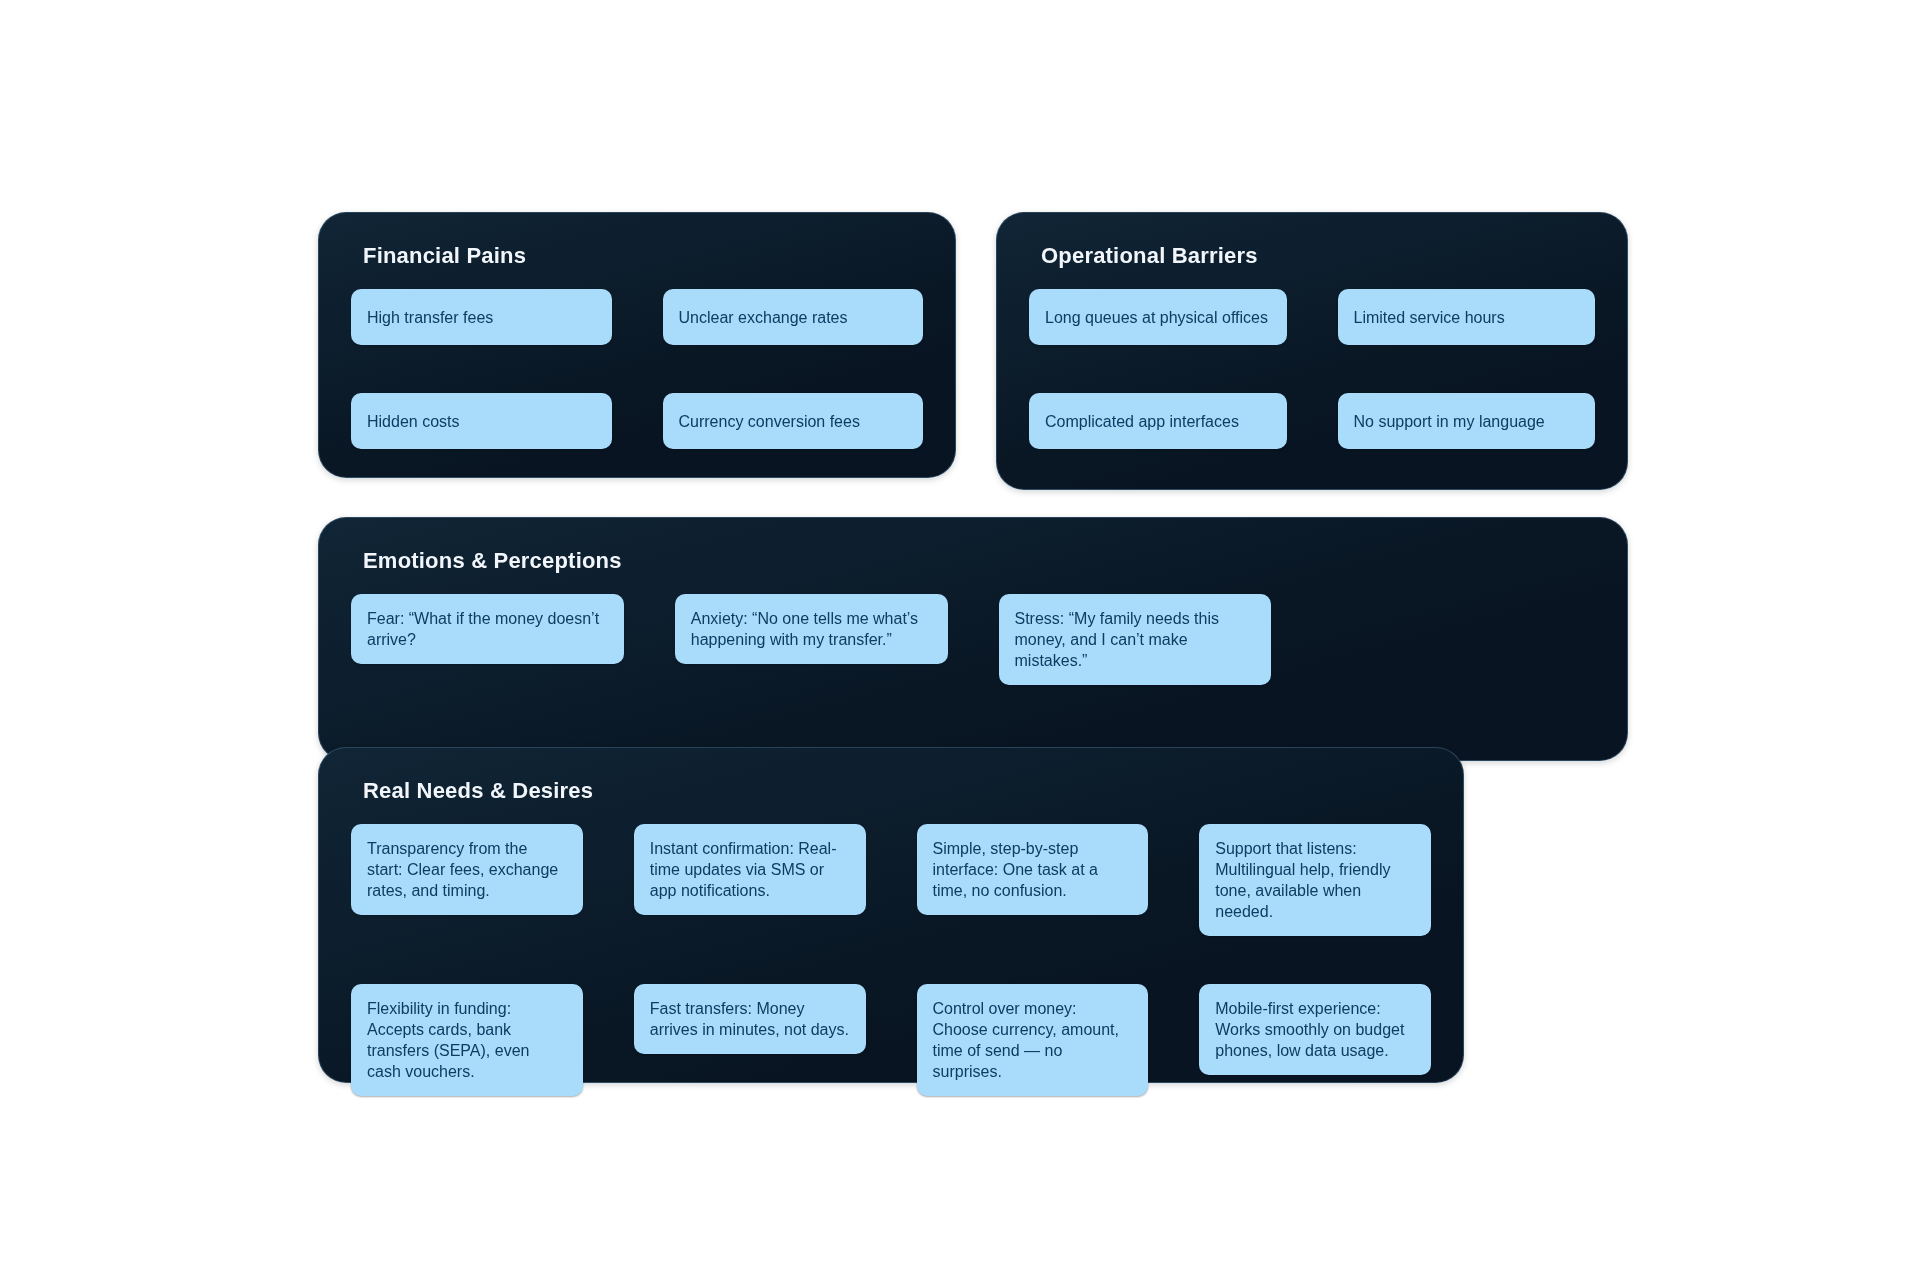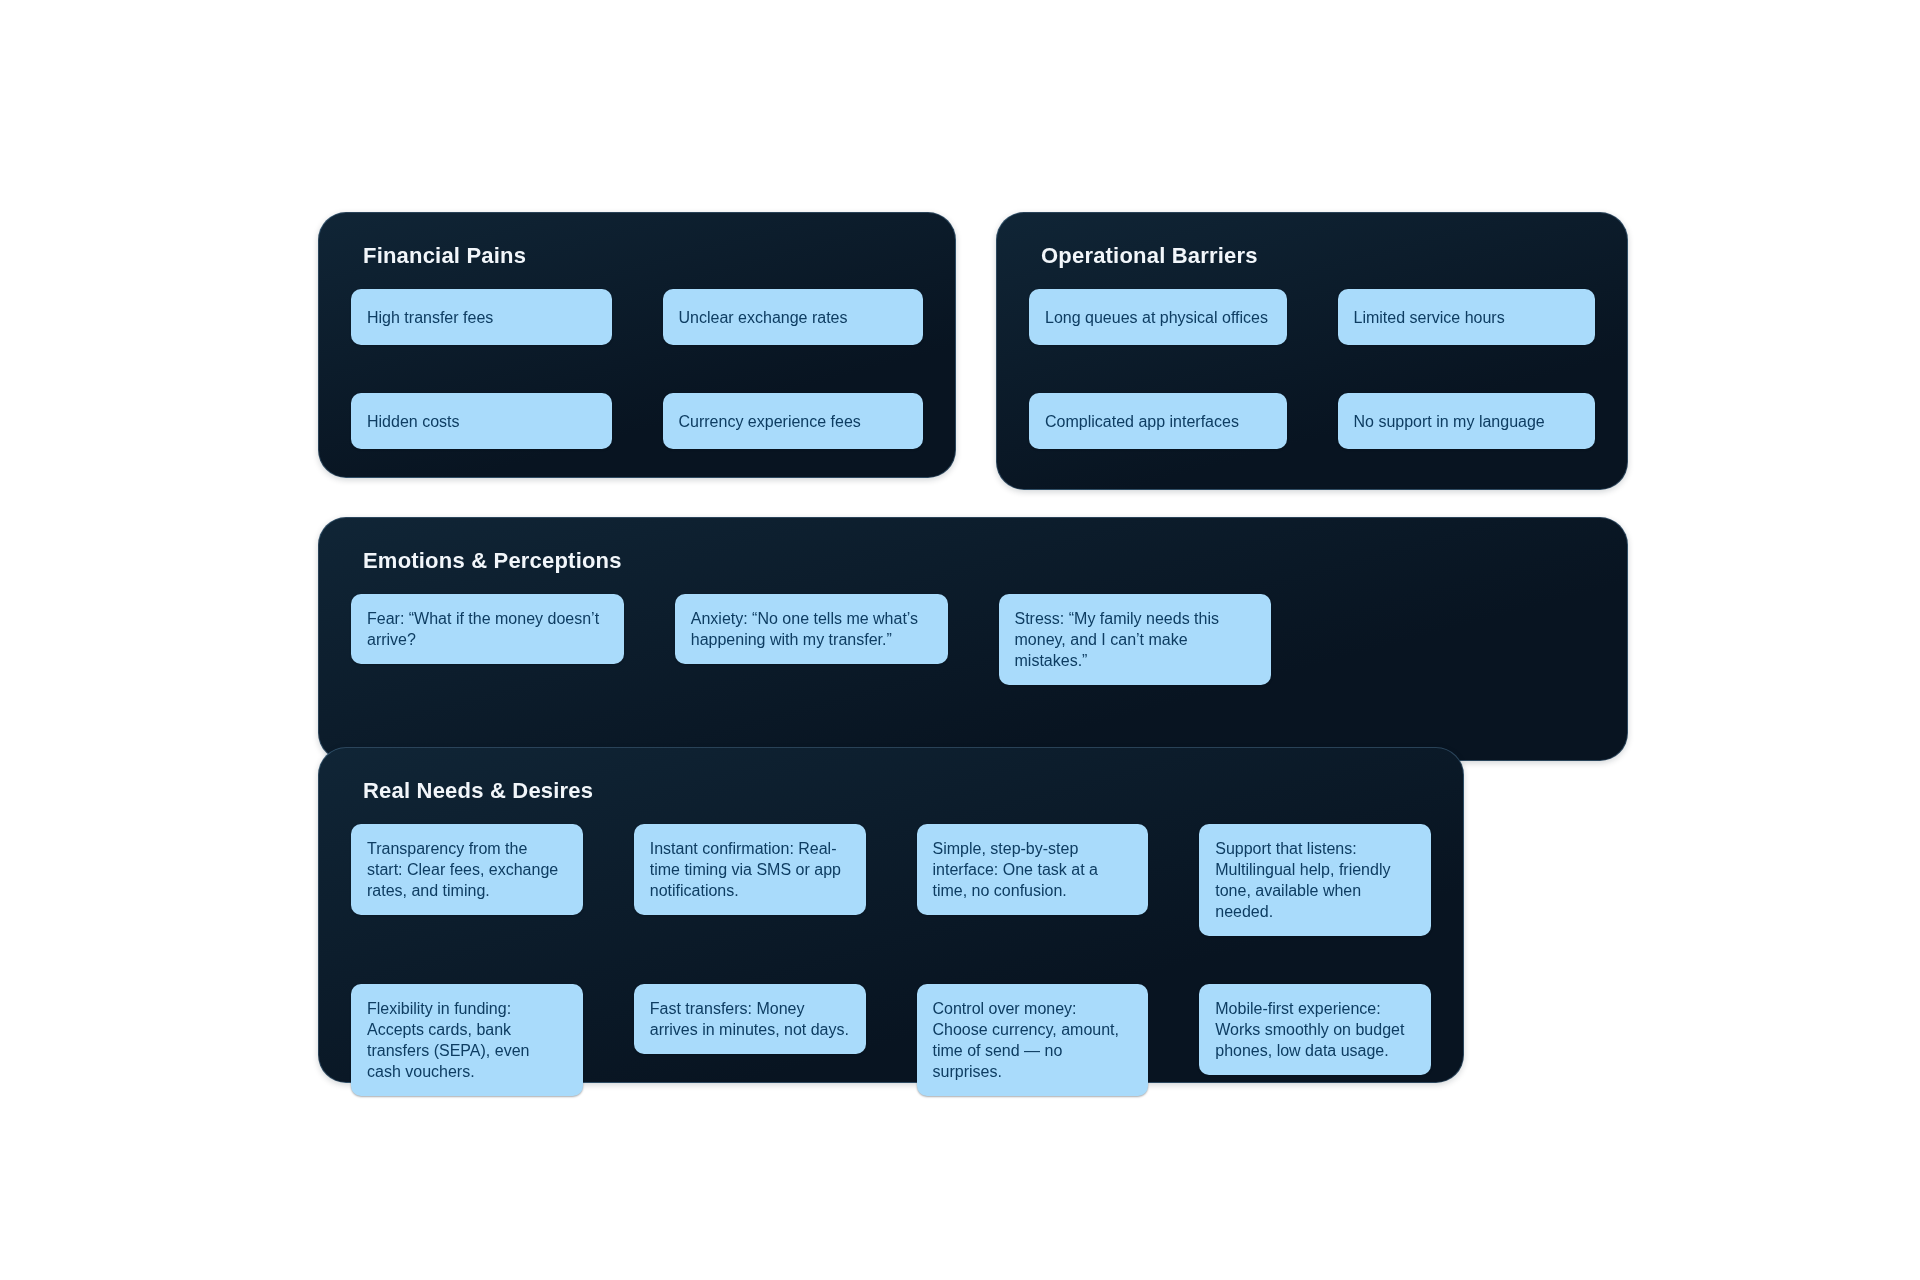--- a/index.html
+++ b/index.html
@@ -69,21 +69,21 @@
 <body>
 
 <div class="canvas">
 
   <section class="panel p1">
     <h2>Financial Pains</h2>
     <div class="panel-grid cols2">
       <div class="card single">High transfer fees</div>
       <div class="card single">Unclear exchange rates</div>
       <div class="card single">Hidden costs</div>
-      <div class="card single">Currency experience fees</div>
+      <div class="card single">Currency conversion fees</div>
     </div>
   </section>
 
   <section class="panel p2">
     <h2>Operational Barriers</h2>
     <div class="panel-grid cols2">
       <div class="card single">Long queues at physical offices</div>
       <div class="card single">Limited service hours</div>
       <div class="card single">Complicated app interfaces</div>
       <div class="card single">No support in my language</div>
@@ -96,21 +96,21 @@
       <div class="card">Fear: “What if the money doesn’t arrive?</div>
       <div class="card">Anxiety: “No one tells me what’s happening with my transfer.”</div>
       <div class="card">Stress: “My family needs this money, and I can’t make mistakes.”</div>
     </div>
   </section>
 
   <section class="panel p4">
     <h2>Real Needs &amp; Desires</h2>
     <div class="panel-grid cols4">
       <div class="card">Transparency from the start: Clear fees, exchange rates, and timing.</div>
-      <div class="card">Instant confirmation: Real-time timing via SMS or app notifications.</div>
+      <div class="card">Instant confirmation: Real-time updates via SMS or app notifications.</div>
       <div class="card">Simple, step-by-step interface: One task at a time, no confusion.</div>
       <div class="card">Support that listens: Multilingual help, friendly tone, available when needed.</div>
       <div class="card">Flexibility in funding: Accepts cards, bank transfers (SEPA), even cash vouchers.</div>
       <div class="card">Fast transfers: Money arrives in minutes, not days.</div>
       <div class="card">Control over money: Choose currency, amount, time of send — no surprises.</div>
       <div class="card">Mobile-first experience: Works smoothly on budget phones, low data usage.</div>
     </div>
   </section>
 
 </div>

